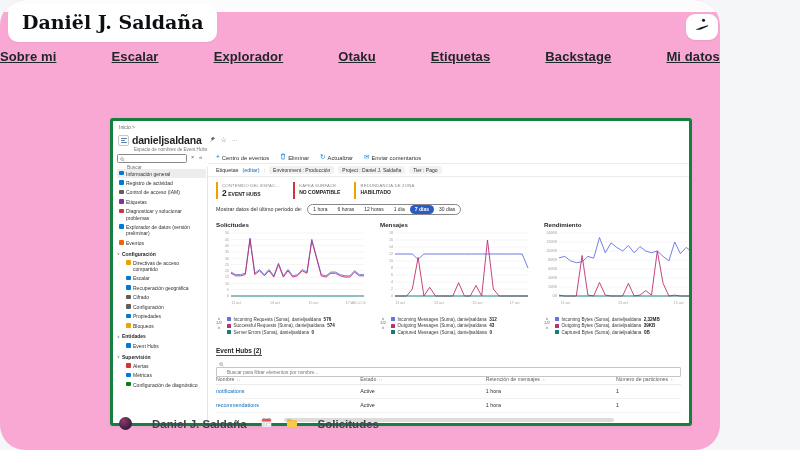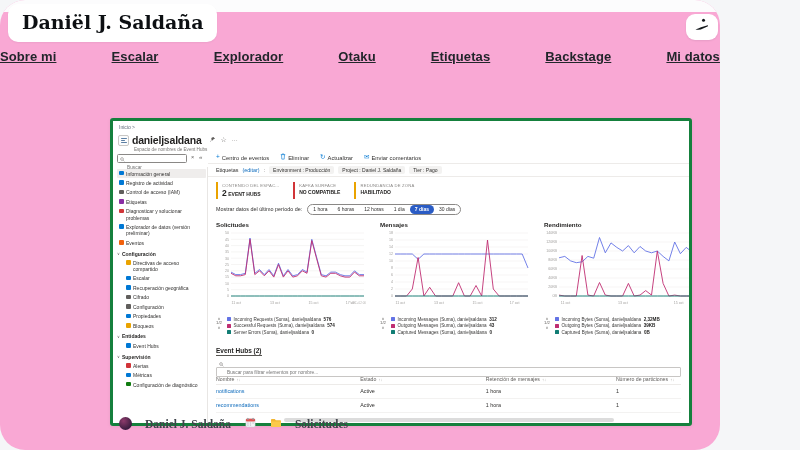--- a/index.html
+++ b/index.html
@@ -85,21 +85,21 @@
   .table{margin:4px 8px 0 8px;}
   .thead,.trow{display:grid;grid-template-columns:31% 27% 28% 14%;}
   .thead{color:#605e5c;font-size:5.2px;padding:2px 0;border-bottom:1px solid #edebe9;}
   .sortg{font-size:4px;color:#a19f9d;margin-left:1px;}
   .trow{font-size:5.4px;color:#323130;padding:3.5px 0;border-bottom:1px solid #f3f2f1;}
   .trow .lnk{color:#0f6cbd;}
   .hscroll{width:330px;height:4px;background:#dcdcdc;border-radius:2px;margin:5px auto 0;}
   
   .meta{position:absolute;left:119px;top:417px;display:flex;align-items:center;gap:14px;
         font-size:11.5px;color:#3f444a;font-weight:600;}
-  .meta-g{display:flex;align-items:center;gap:13px;font-family:Liberation Serif, serif;}
+  .meta-g{display:flex;align-items:center;gap:20px;}
   .avatar{width:13px;height:13px;border-radius:50%;
           background:radial-gradient(circle at 35% 30%,#8d3a6b,#3a1c3f 70%);}
 </style>
 </head>
 <body>
 
 <div id="stage">
   <div class="topstrip"></div>
 
   <div class="logo-card">

